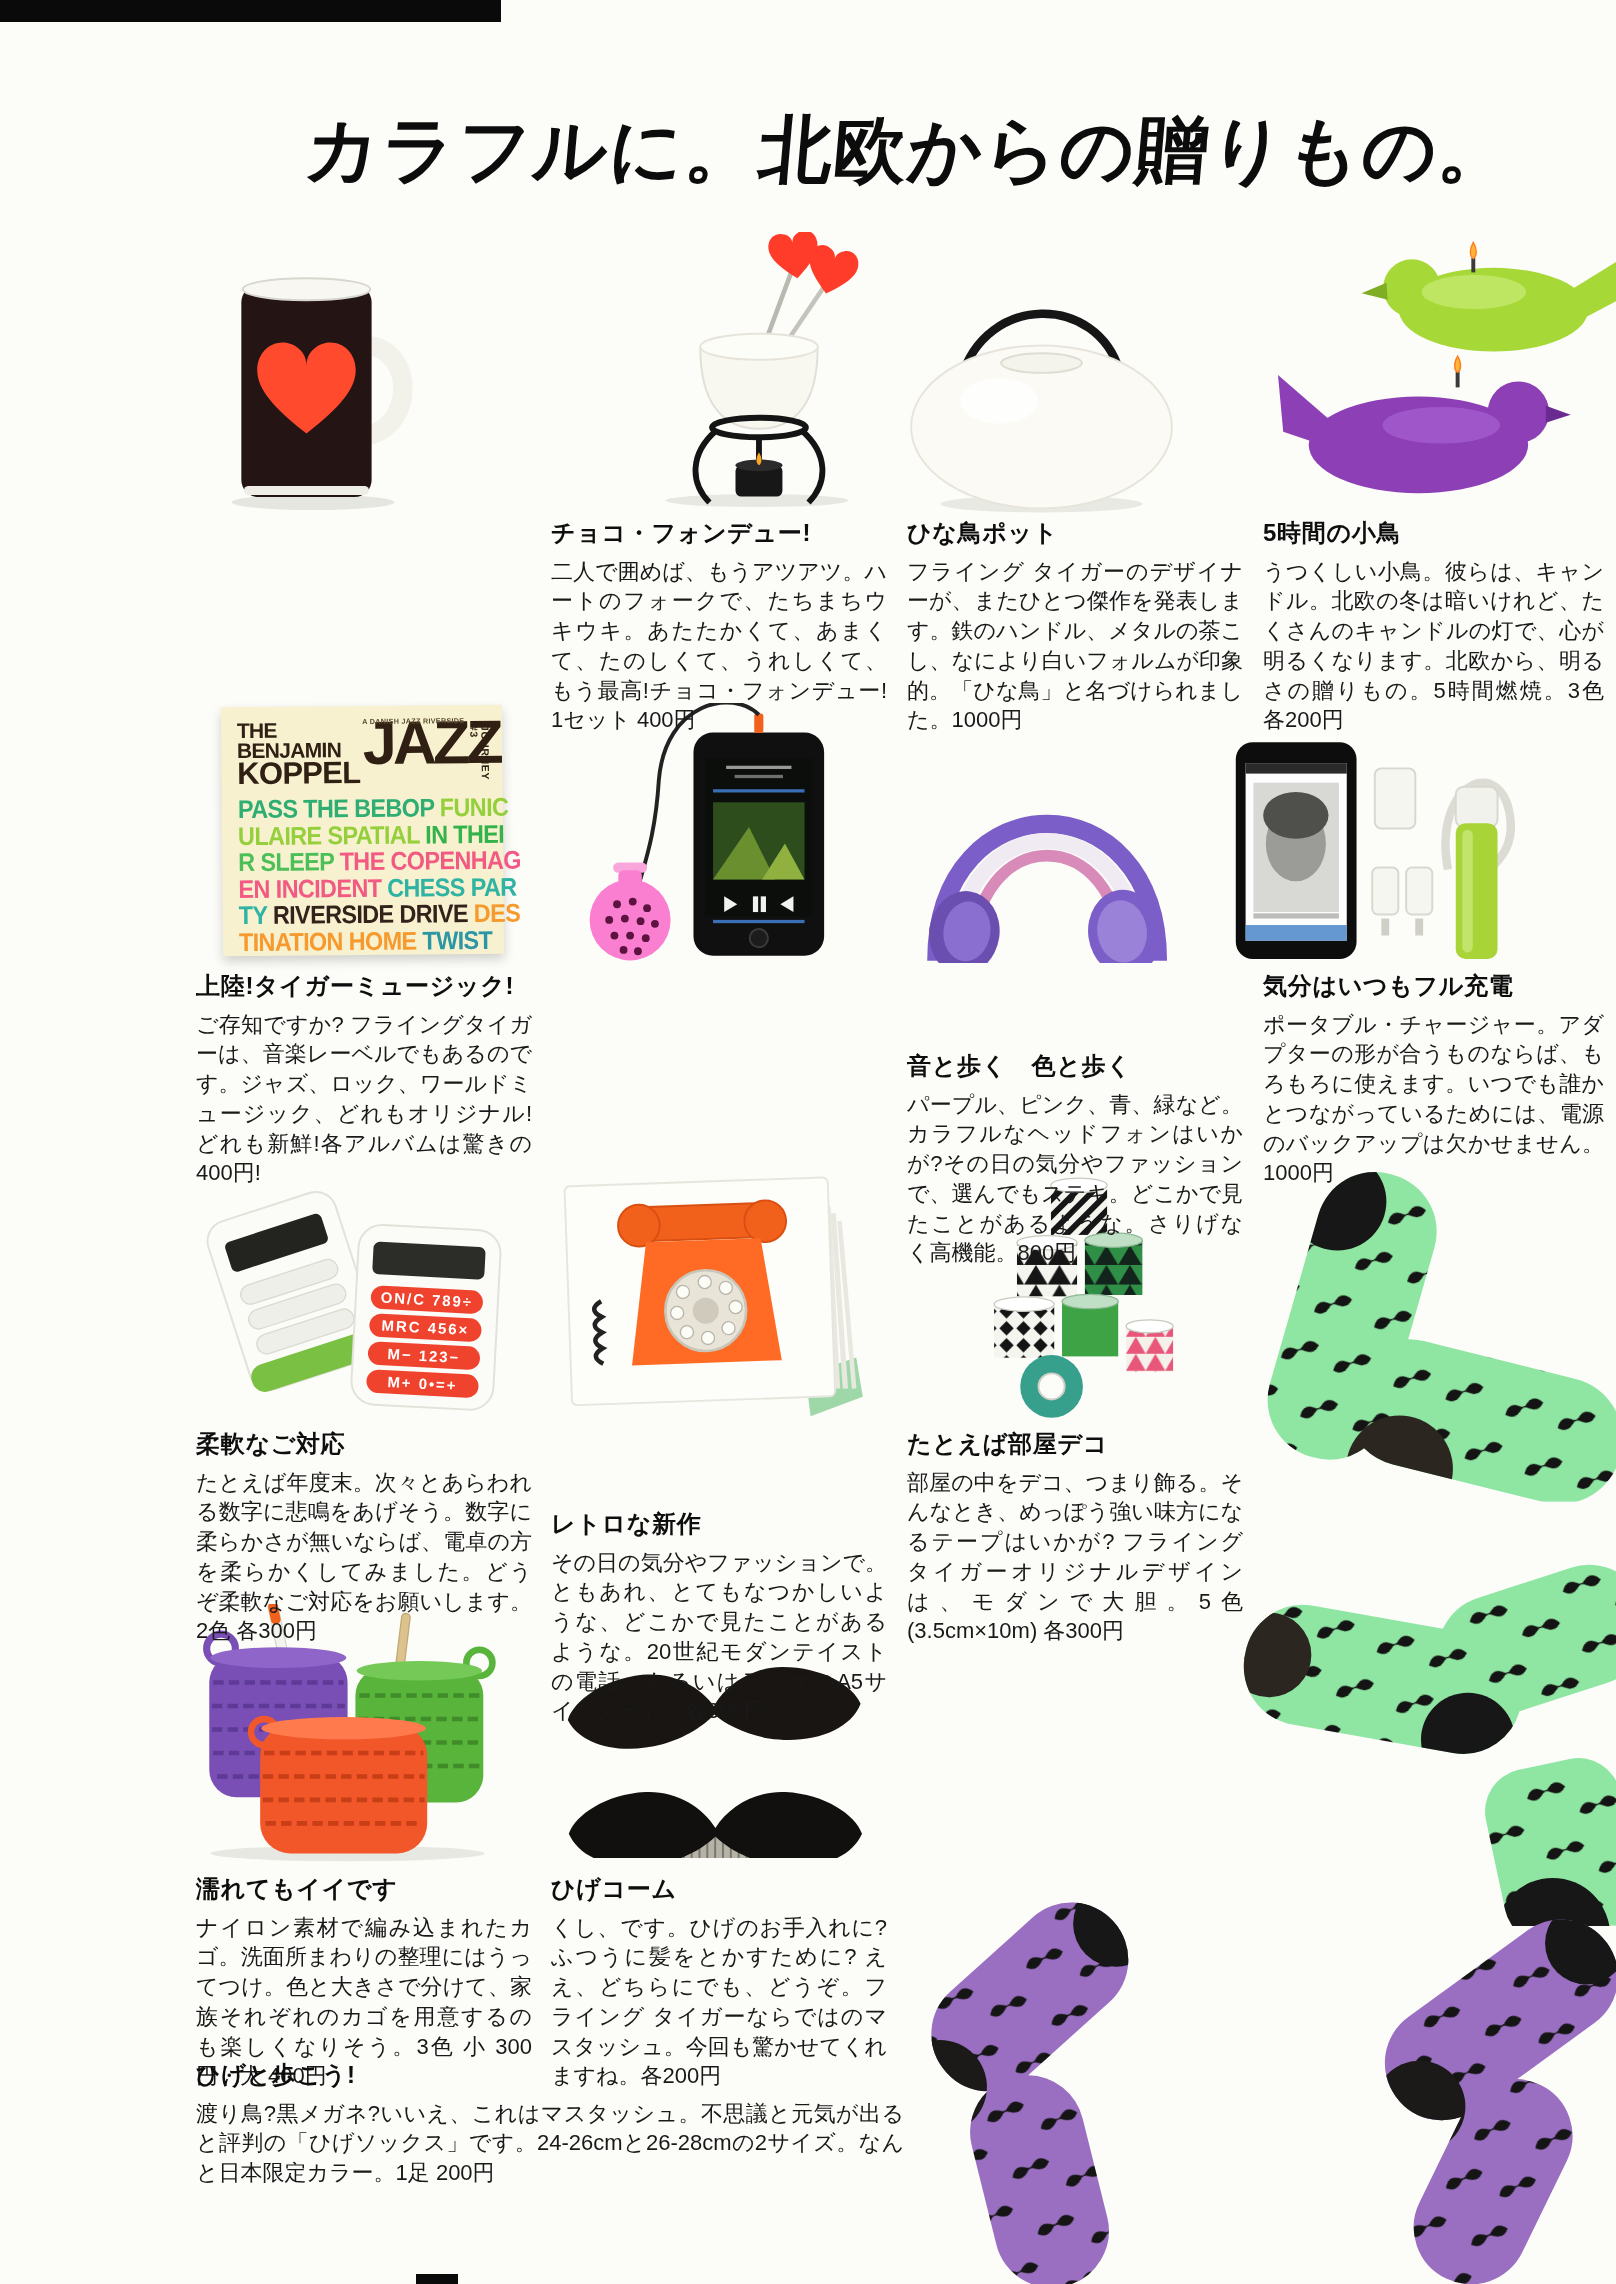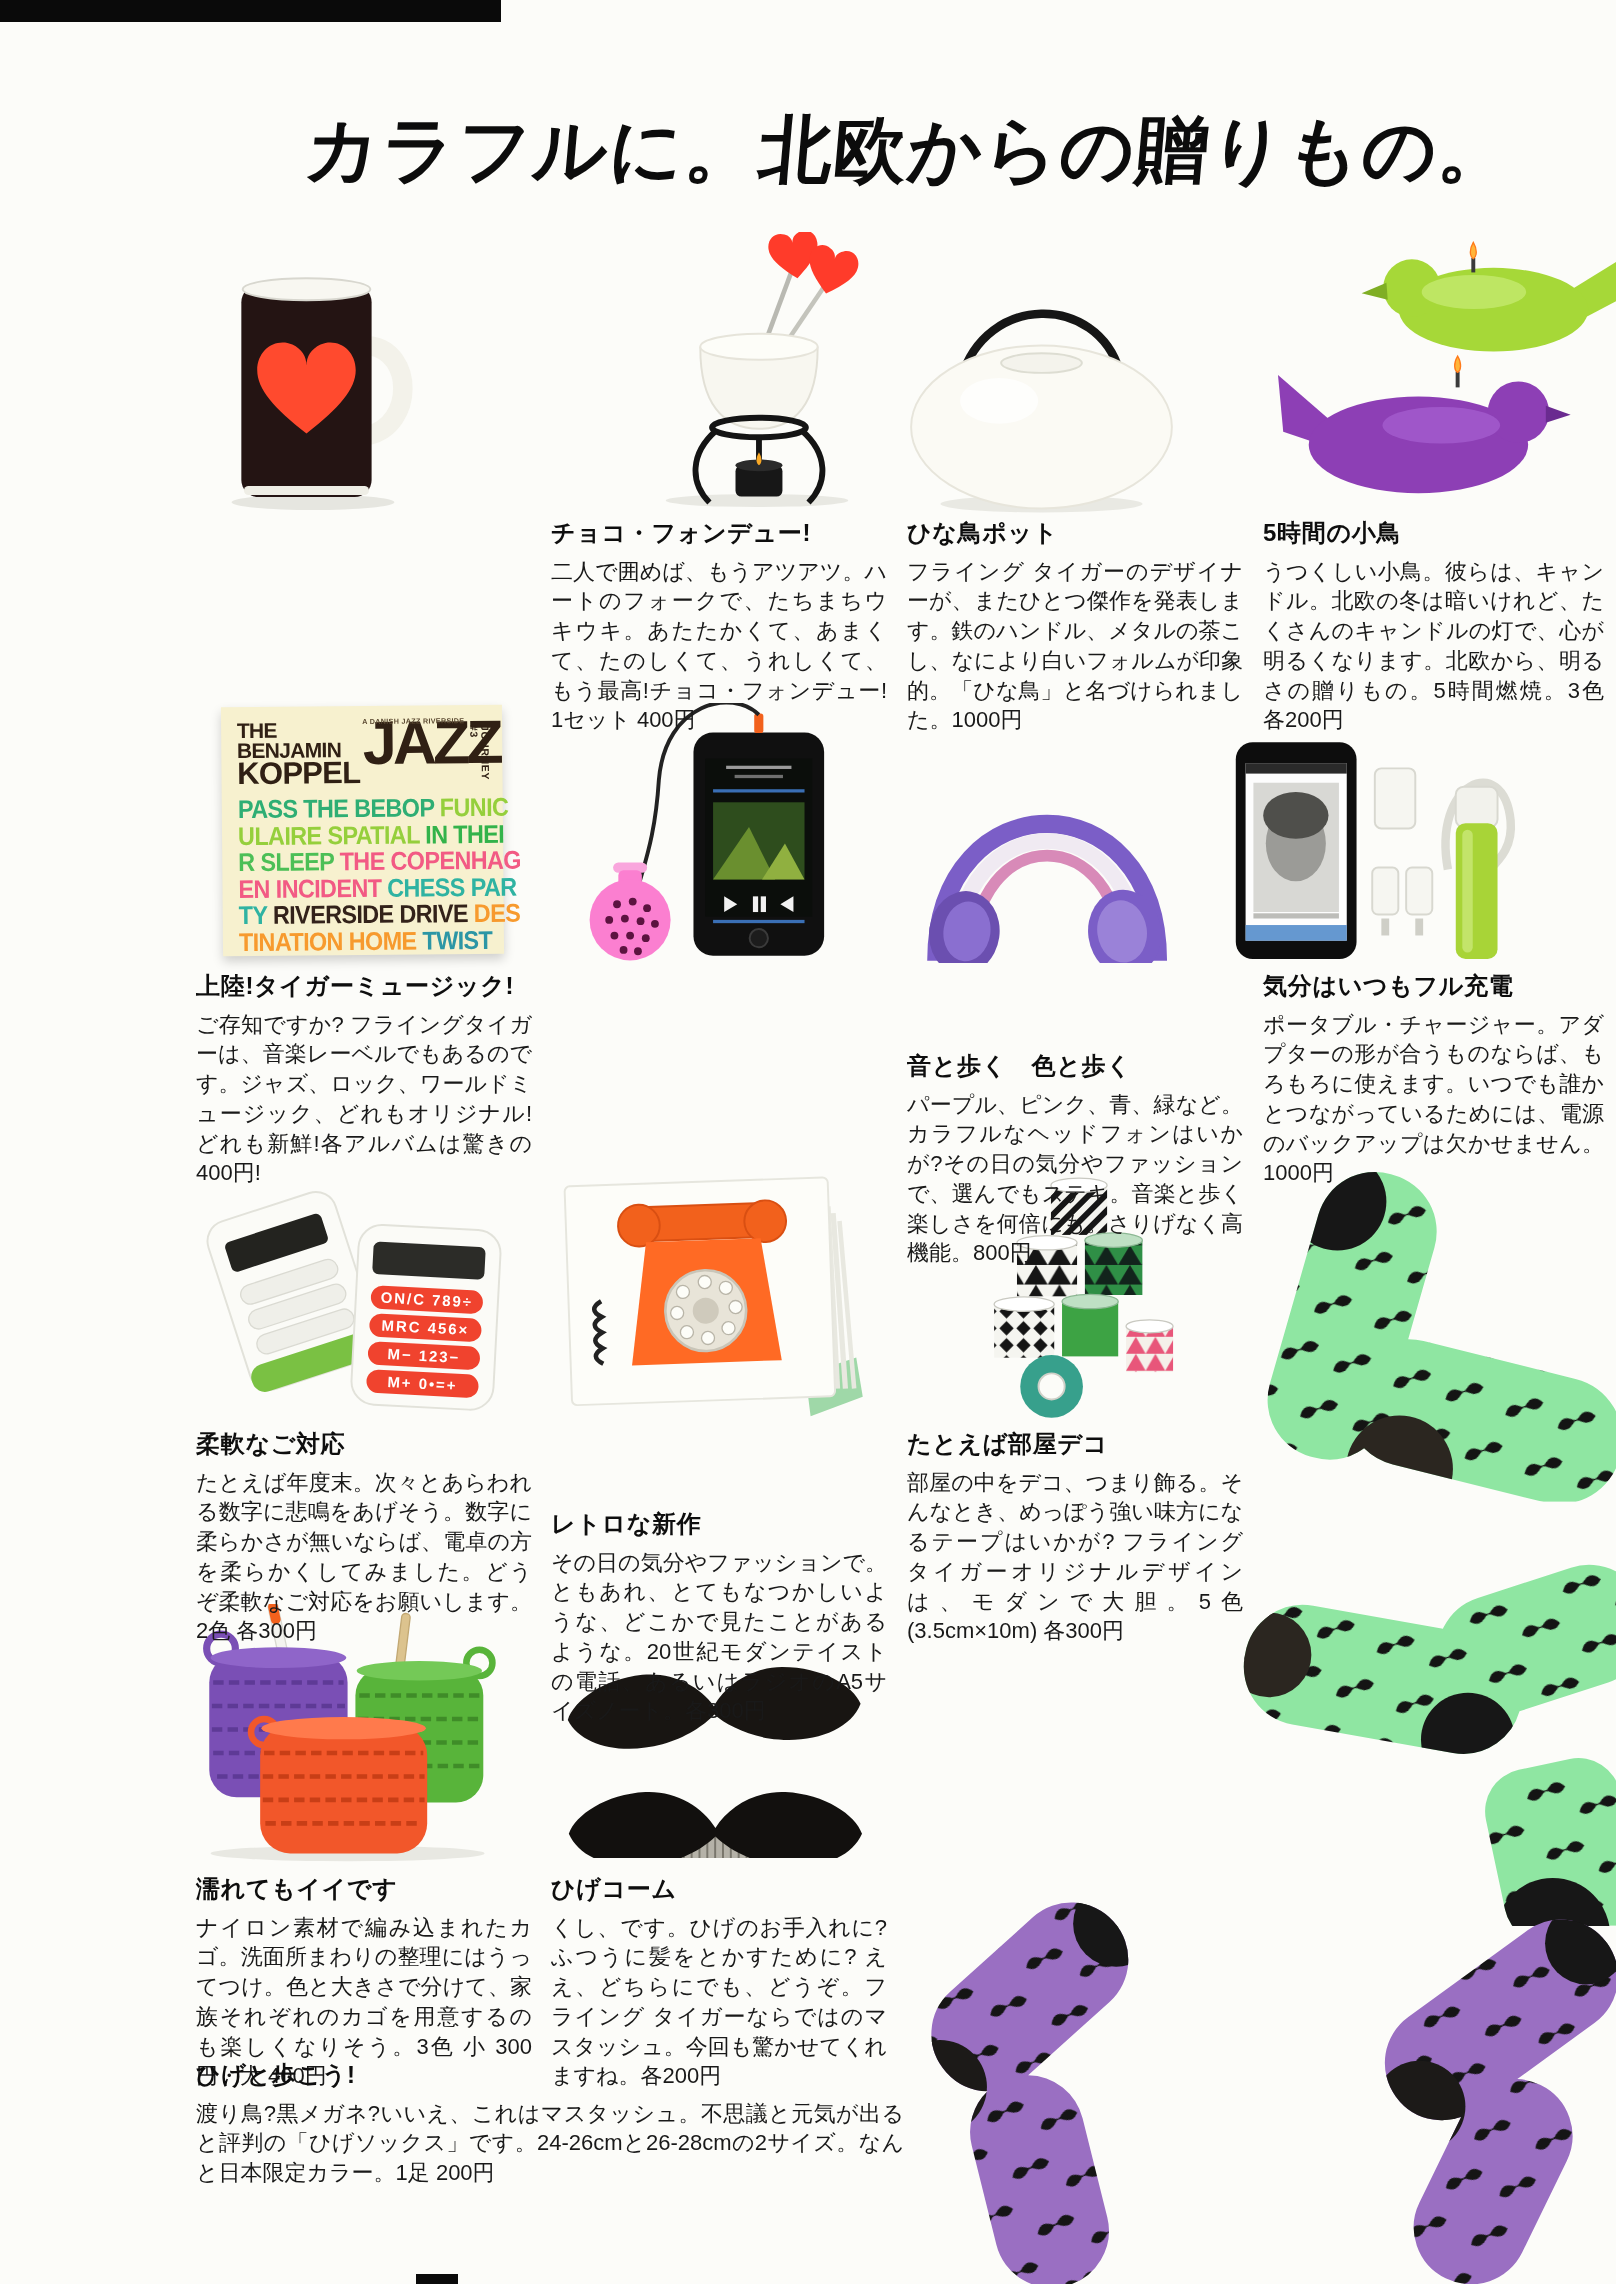--- a/index.html
+++ b/index.html
@@ -432,21 +432,21 @@
   <div class="item t4">
     <h3>5時間の小鳥</h3>
     <p>うつくしい小鳥。彼らは、キャンドル。北欧の冬は暗いけれど、たくさんのキャンドルの灯で、心が明るくなります。北欧から、明るさの贈りもの。5時間燃焼。3色 各200円</p>
   </div>
   <div class="item t5">
     <h3>上陸!タイガーミュージック!</h3>
     <p>ご存知ですか?  フライングタイガーは、音楽レーベルでもあるのです。ジャズ、ロック、ワールドミュージック、どれもオリジナル!どれも新鮮!各アルバムは驚きの400円!</p>
   </div>
   <div class="item t7">
     <h3>音と歩く　色と歩く</h3>
-    <p>パープル、ピンク、青、緑など。カラフルなヘッドフォンはいかが?その日の気分やファッションで、選んでもステキ。音楽と歩く楽しさを何倍にも。さりげなく高機能。800円</p>
+    <p>パープル、ピンク、青、緑など。カラフルなヘッドフォンはいかが?その日の気分やファッションで、選んでもステキ。どこかで見たことがあるような。さりげなく高機能。800円</p>
   </div>
   <div class="item t8">
     <h3>気分はいつもフル充電</h3>
     <p>ポータブル・チャージャー。アダプターの形が合うものならば、もろもろに使えます。いつでも誰かとつながっているためには、電源のバックアップは欠かせません。1000円</p>
   </div>
   <div class="item t9">
     <h3>柔軟なご対応</h3>
     <p>たとえば年度末。次々とあらわれる数字に悲鳴をあげそう。数字に柔らかさが無いならば、電卓の方を柔らかくしてみました。どうぞ柔軟なご対応をお願いします。2色 各300円</p>
   </div>
   <div class="item t10">

